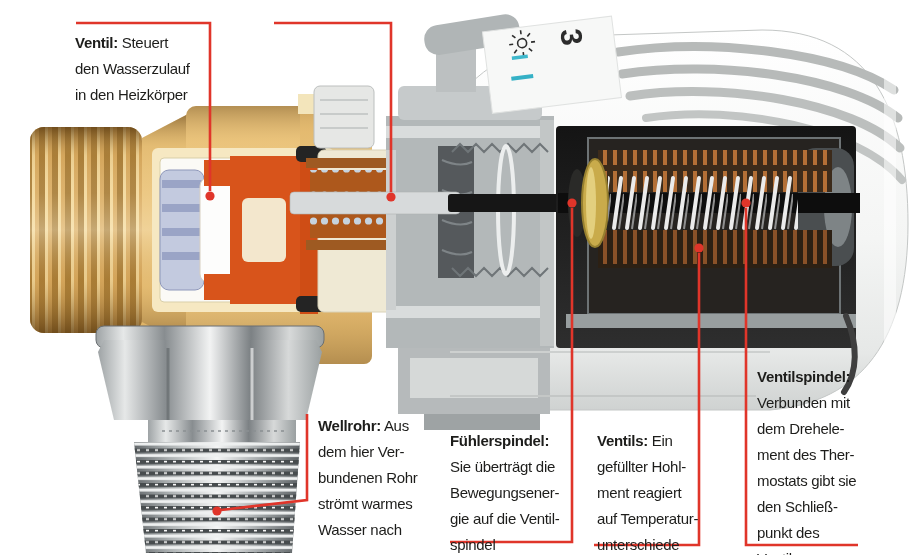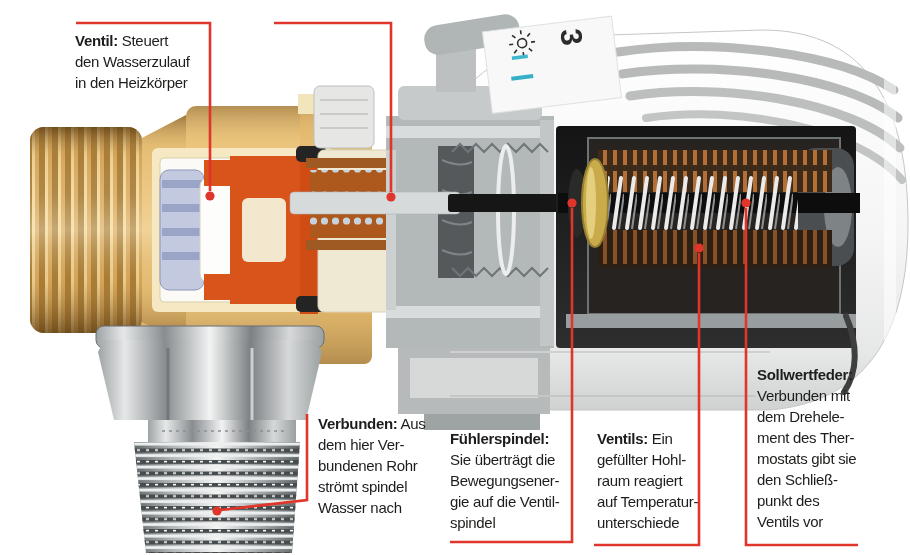--- a/index.html
+++ b/index.html
@@ -1,20 +1,20 @@
 <!DOCTYPE html>
 <html><head>
 <meta charset="utf-8">
 <style>
   html,body{margin:0;padding:0;}
   body{width:910px;height:555px;position:relative;background:#fff;overflow:hidden;
        font-family:"Liberation Sans",sans-serif;}
   .stage{position:absolute;left:0;top:0;width:910px;height:555px;}
   svg.scene{position:absolute;left:0;top:0;}
-  .label{position:absolute;color:#1d1d1b;font-size:15px;line-height:21px;letter-spacing:-0.3px;}
+  .label{position:absolute;color:#1d1d1b;font-size:15px;line-height:26px;letter-spacing:-0.3px;}
   .label b{font-weight:700;}
   .label .desc{white-space:pre-line;}
 </style>
 </head>
 <body>
 
 <div class="stage">
 
 <svg class="scene" width="910" height="555" viewBox="0 0 910 555">
   <defs>
@@ -221,39 +221,39 @@
     <circle cx="699" cy="248" r="4.6"></circle>
     <circle cx="746" cy="203" r="4.6"></circle>
   </g>
 </svg>
 
 <div class="label" style="left:75px;top:30px;width:142px"><b>Ventil:</b><span class="desc"> Steuert
 den Wasserzulauf
 in den Heizkörper</span></div>
 
 
-<div class="label" style="left:318px;top:413px;width:122px"><b>Verbunden:</b><span class="desc"> Aus
+<div class="label" style="left:318px;top:413px;width:122px"><b>Wellrohr:</b><span class="desc"> Aus
 dem hier Ver-
 bundenen Rohr
-strömt spindel
+strömt warmes
 Wasser nach</span></div>
 
 <div class="label" style="left:450px;top:428px;width:120px"><b>Fühlerspindel:</b><span class="desc">
 Sie überträgt die
 Bewegungsener-
 gie auf die Ventil-
 spindel</span></div>
 
 <div class="label" style="left:597px;top:428px;width:104px"><b>Ventils:</b><span class="desc"> Ein
 gefüllter Hohl-
-raum reagiert
+ment reagiert
 auf Temperatur-
 unterschiede</span></div>
 
-<div class="label" style="left:757px;top:364px;width:112px"><b>Sollwertfeder:</b><span class="desc">
+<div class="label" style="left:757px;top:364px;width:112px"><b>Ventilspindel:</b><span class="desc">
 Verbunden mit
 dem Drehele-
 ment des Ther-
 mostats gibt sie
 den Schließ-
 punkt des
 Ventils vor</span></div>
 
 </div>
 

